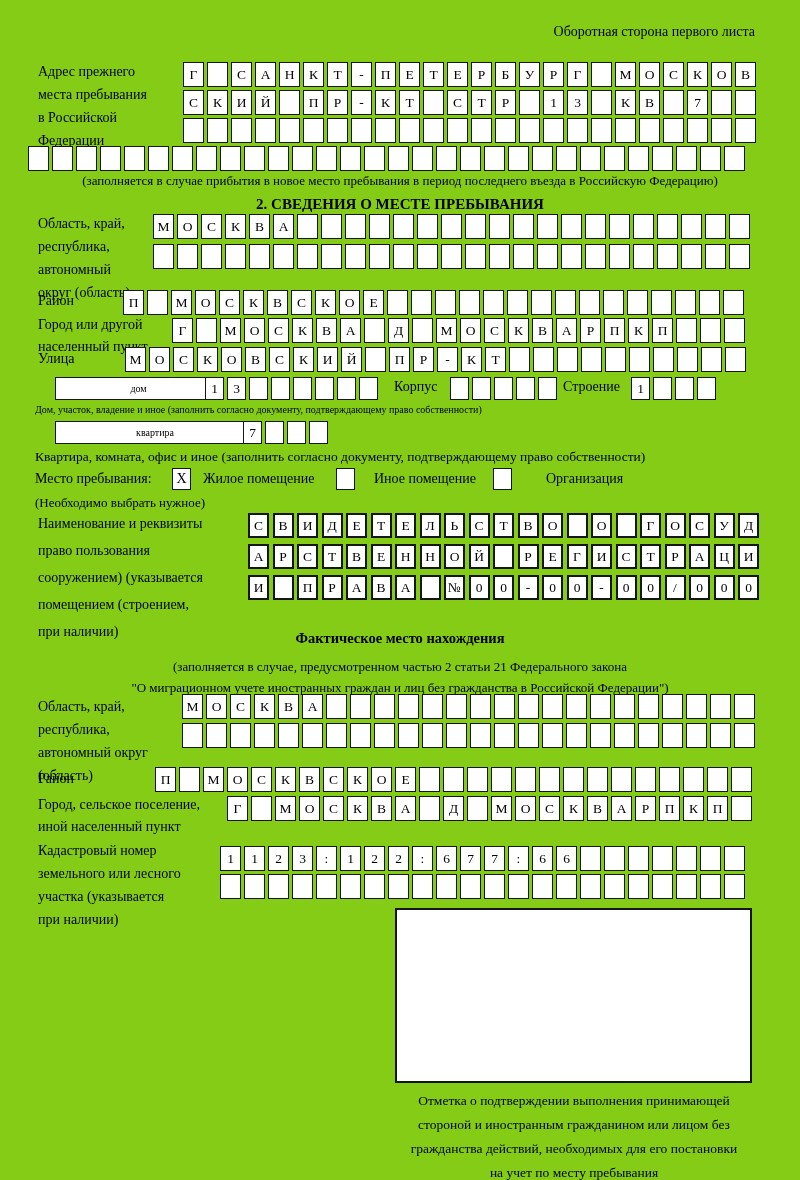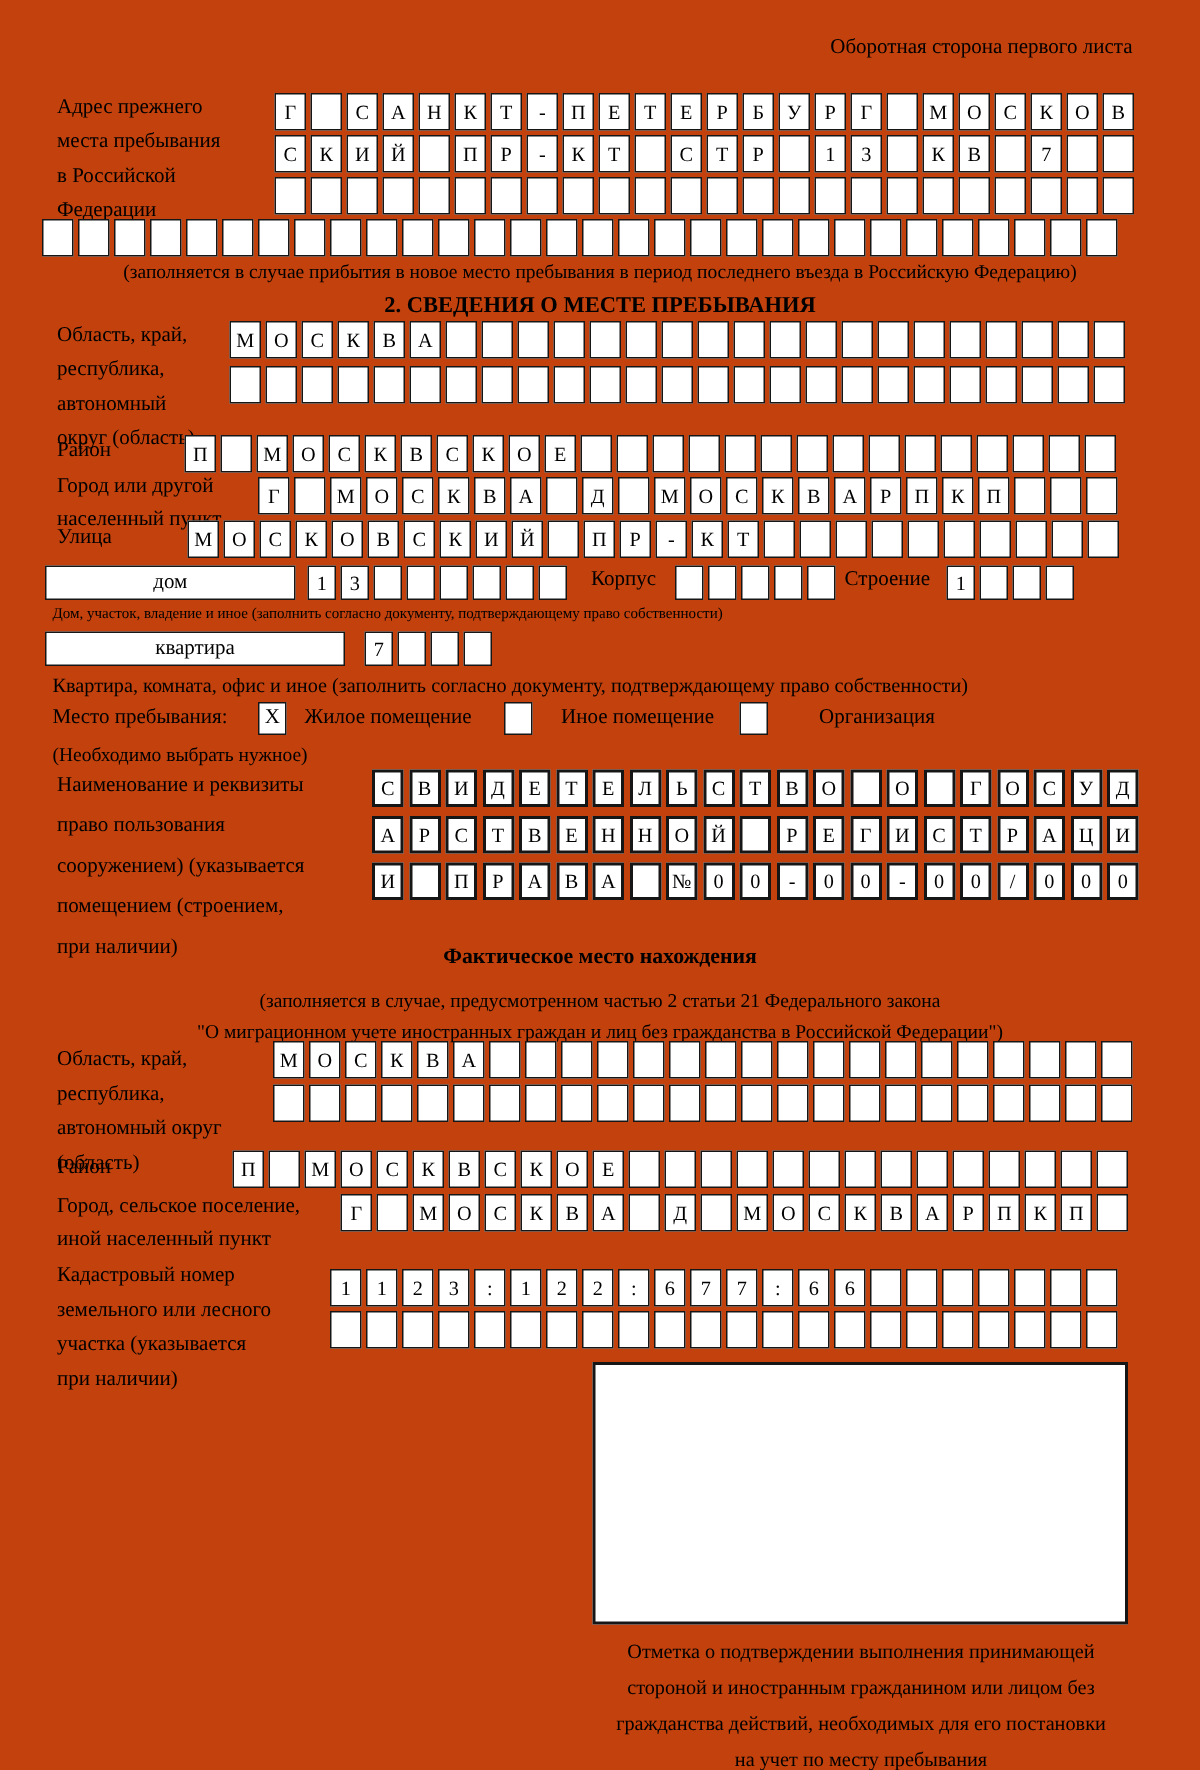--- a/index.html
+++ b/index.html
@@ -1,37 +1,37 @@
 <!DOCTYPE html>
 <html><head>
 <meta charset="utf-8">
 <style>
   html,body{margin:0;padding:0;background:#fff;}
   .page{
-    position:relative;width:800px;height:1180px;background:#c2410c;color:#000;
+    position:relative;width:800px;height:1180px;background:#84cc16;color:#000;
     font-family:"Liberation Serif","DejaVu Serif",serif;overflow:hidden;
   }
   .lbl{position:absolute;font-size:14px;line-height:23px;color:#000;}
   .lbl-1line{position:absolute;font-size:14px;color:#000;white-space:nowrap;}
   .crow{position:absolute;display:flex;}
   .cell{
     box-sizing:border-box;width:21px;height:25px;margin-right:3px;
     border:1.6px solid #161616;display:flex;align-items:center;justify-content:center;
     font-size:13.5px;line-height:1;background:#fff;
   }
   .bcell{border-width:2.2px;margin-right:3.5px;}
   .scell{width:19px;height:23px;margin-right:3px;}
   .chk{
     position:absolute;box-sizing:border-box;width:19px;height:22px;
     border:1.6px solid #161616;display:flex;align-items:center;justify-content:center;
     font-size:14px;background:#fff;
   }
   .inline-rect{
     position:absolute;box-sizing:border-box;height:23px;border:1.6px solid #161616;
-    display:flex;align-items:center;justify-content:center;font-size:14px;background:#fff;
+    display:flex;align-items:center;justify-content:center;font-size:10px;background:#fff;margin-left:25px;
   }
   .note{position:absolute;font-size:13px;white-space:nowrap;}
   .center{left:0;width:800px;text-align:center;}
   .hdr{position:absolute;font-weight:bold;font-size:15px;}
   .stamp-box{position:absolute;box-sizing:border-box;border:2px solid #161616;background:#fff;}
   .mlines div{white-space:nowrap;}
 </style>
 </head>
 <body>
 

